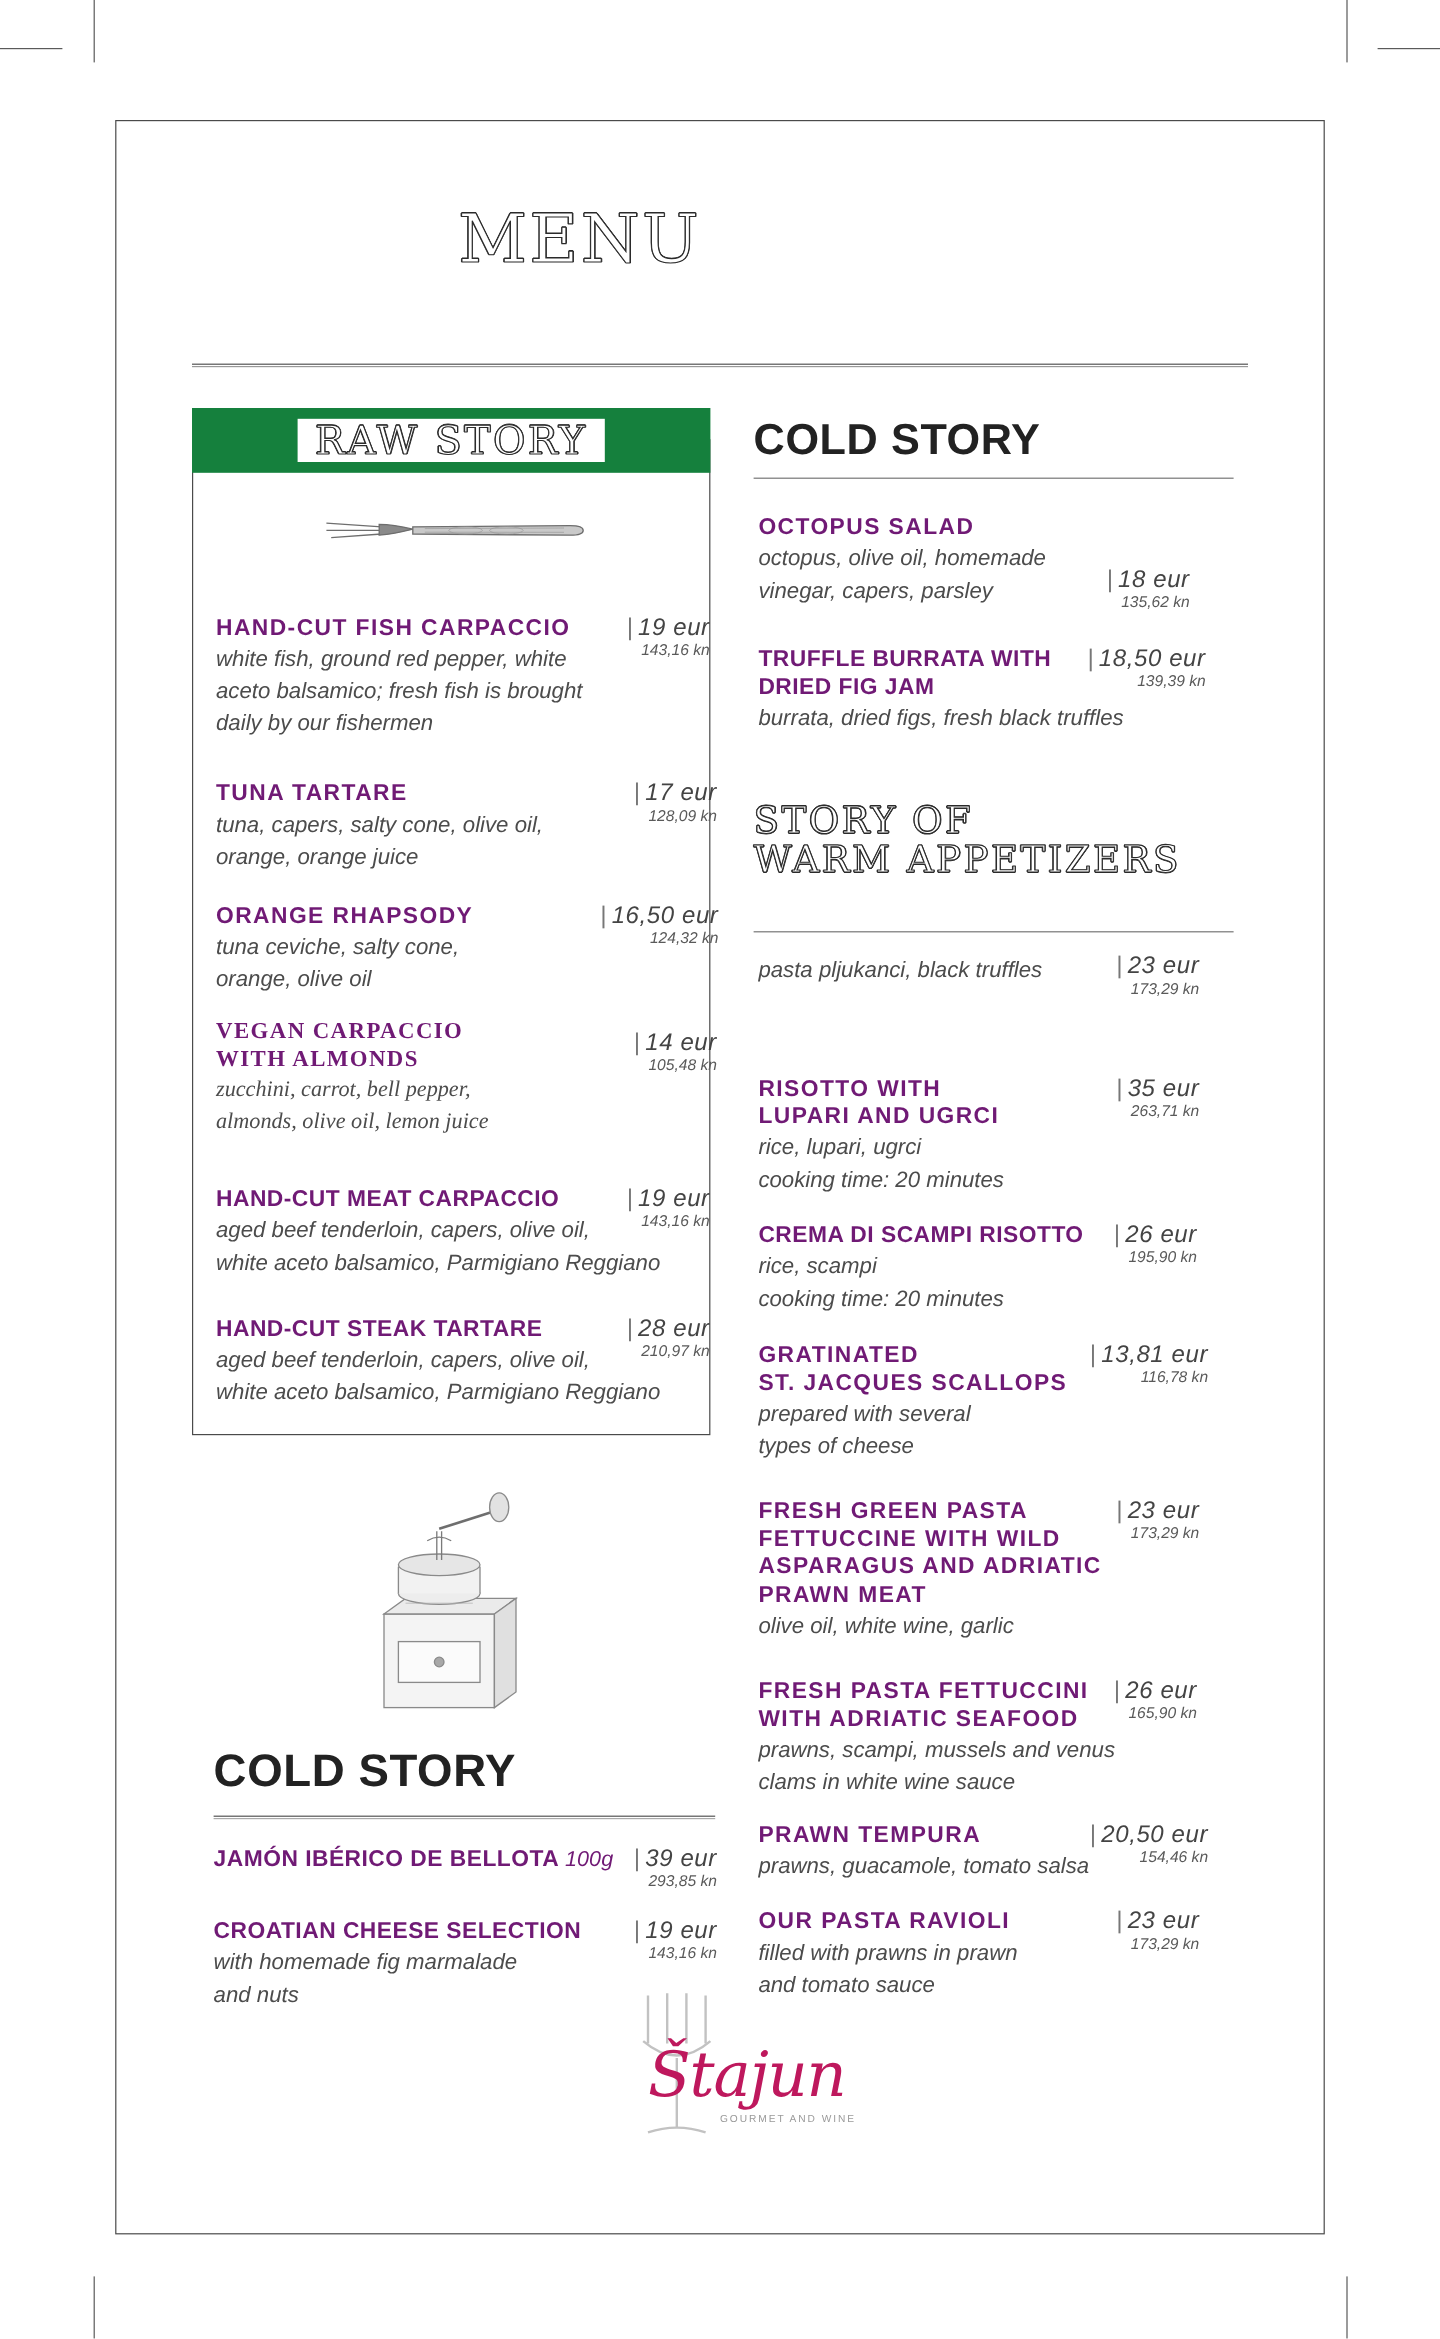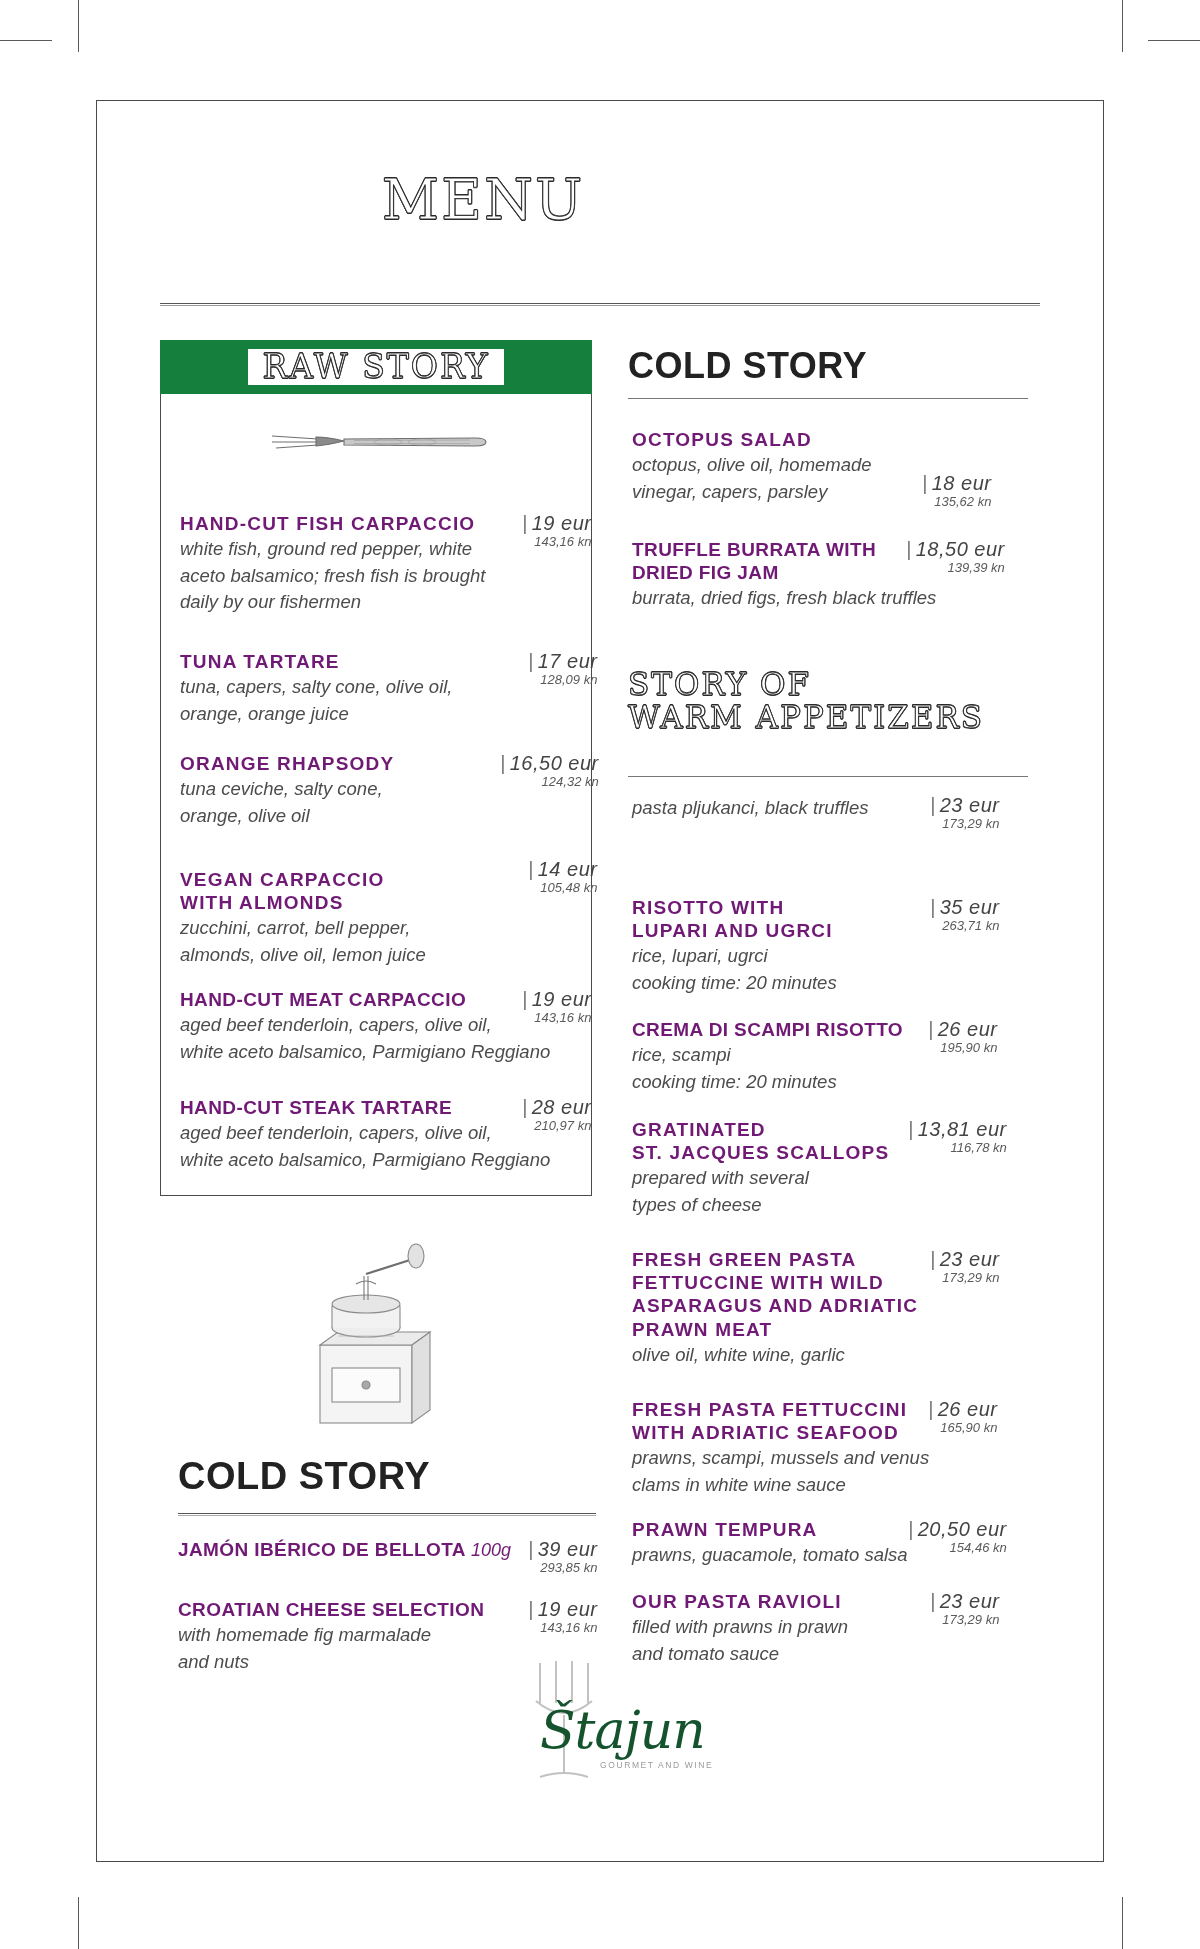--- a/index.html
+++ b/index.html
@@ -242,21 +242,21 @@
     width: 170px;
     height: 140px;
   }
   .logo-text {
     position: absolute;
     left: 540px;
     top: 1700px;
     font-family: "DejaVu Serif", serif;
     font-style: italic;
     font-size: 52px;
-    color: #14532d;
+    color: #be185d;
     letter-spacing: -1px;
   }
   .logo-sub {
     position: absolute;
     left: 600px;
     top: 1760px;
     font-size: 8.5px;
     letter-spacing: 1.6px;
     color: #9a9a9a;
   }
@@ -318,21 +318,21 @@
   <div class="dish" style="left:180px; top:752px; width:360px;">
     <p class="name">ORANGE RHAPSODY</p>
     <p class="desc">tuna ceviche, salty cone,</p>
     <p class="desc">orange, olive oil</p>
   </div>
   <div class="price" style="left:500px; top:752px;">
     <span class="eur"><span class="bar">|</span><span>16,50 eur</span></span>
     <span class="kn">124,32 kn</span>
   </div>
 
-  <div class="dish" style="left:180px; top:868px; width:360px;">
+  <div class="dish" style="left:180px; top:848px; width:360px;font-family:Liberation Serif, serif;">
     <p class="name" style="white-space:pre-line;">VEGAN CARPACCIO
 WITH ALMONDS</p>
     <p class="desc">zucchini, carrot, bell pepper,</p>
     <p class="desc">almonds, olive oil, lemon juice</p>
   </div>
   <div class="price" style="left:528px; top:858px;">
     <span class="eur"><span class="bar">|</span><span>14 eur</span></span>
     <span class="kn">105,48 kn</span>
   </div>
 

